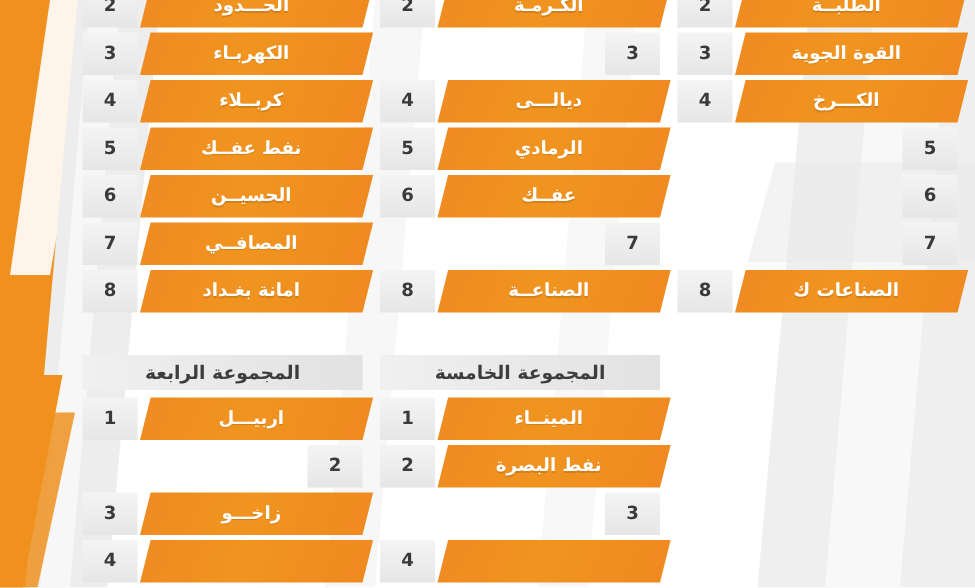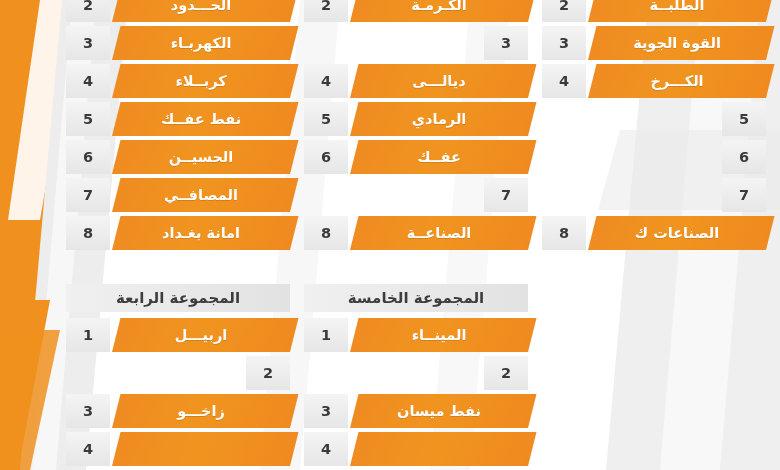--- a/index.html
+++ b/index.html
@@ -279,27 +279,27 @@
       <span>المجموعة الخامسة</span>
     </div>
     <div class="row">
       <div class="plate">
           <div class="skew"></div>
           <div class="txt">المينــاء</div>
         </div>
       <div class="num">1</div>
     </div>
     <div class="row">
-      <div class="num">2</div>
-    </div>
-    <div class="row">
-      <div class="plate">
-          <div class="skew"></div>
-          <div class="txt">نفط ميسان</div>
-        </div>
+      <div class="plate">
+          <div class="skew"></div>
+          <div class="txt">نفط البصرة</div>
+        </div>
+      <div class="num">2</div>
+    </div>
+    <div class="row">
       <div class="num">3</div>
     </div>
     <div class="row">
       <div class="plate">
           <div class="skew"></div>
           <div class="txt"></div>
         </div>
       <div class="num">4</div>
     </div>
   </div>

